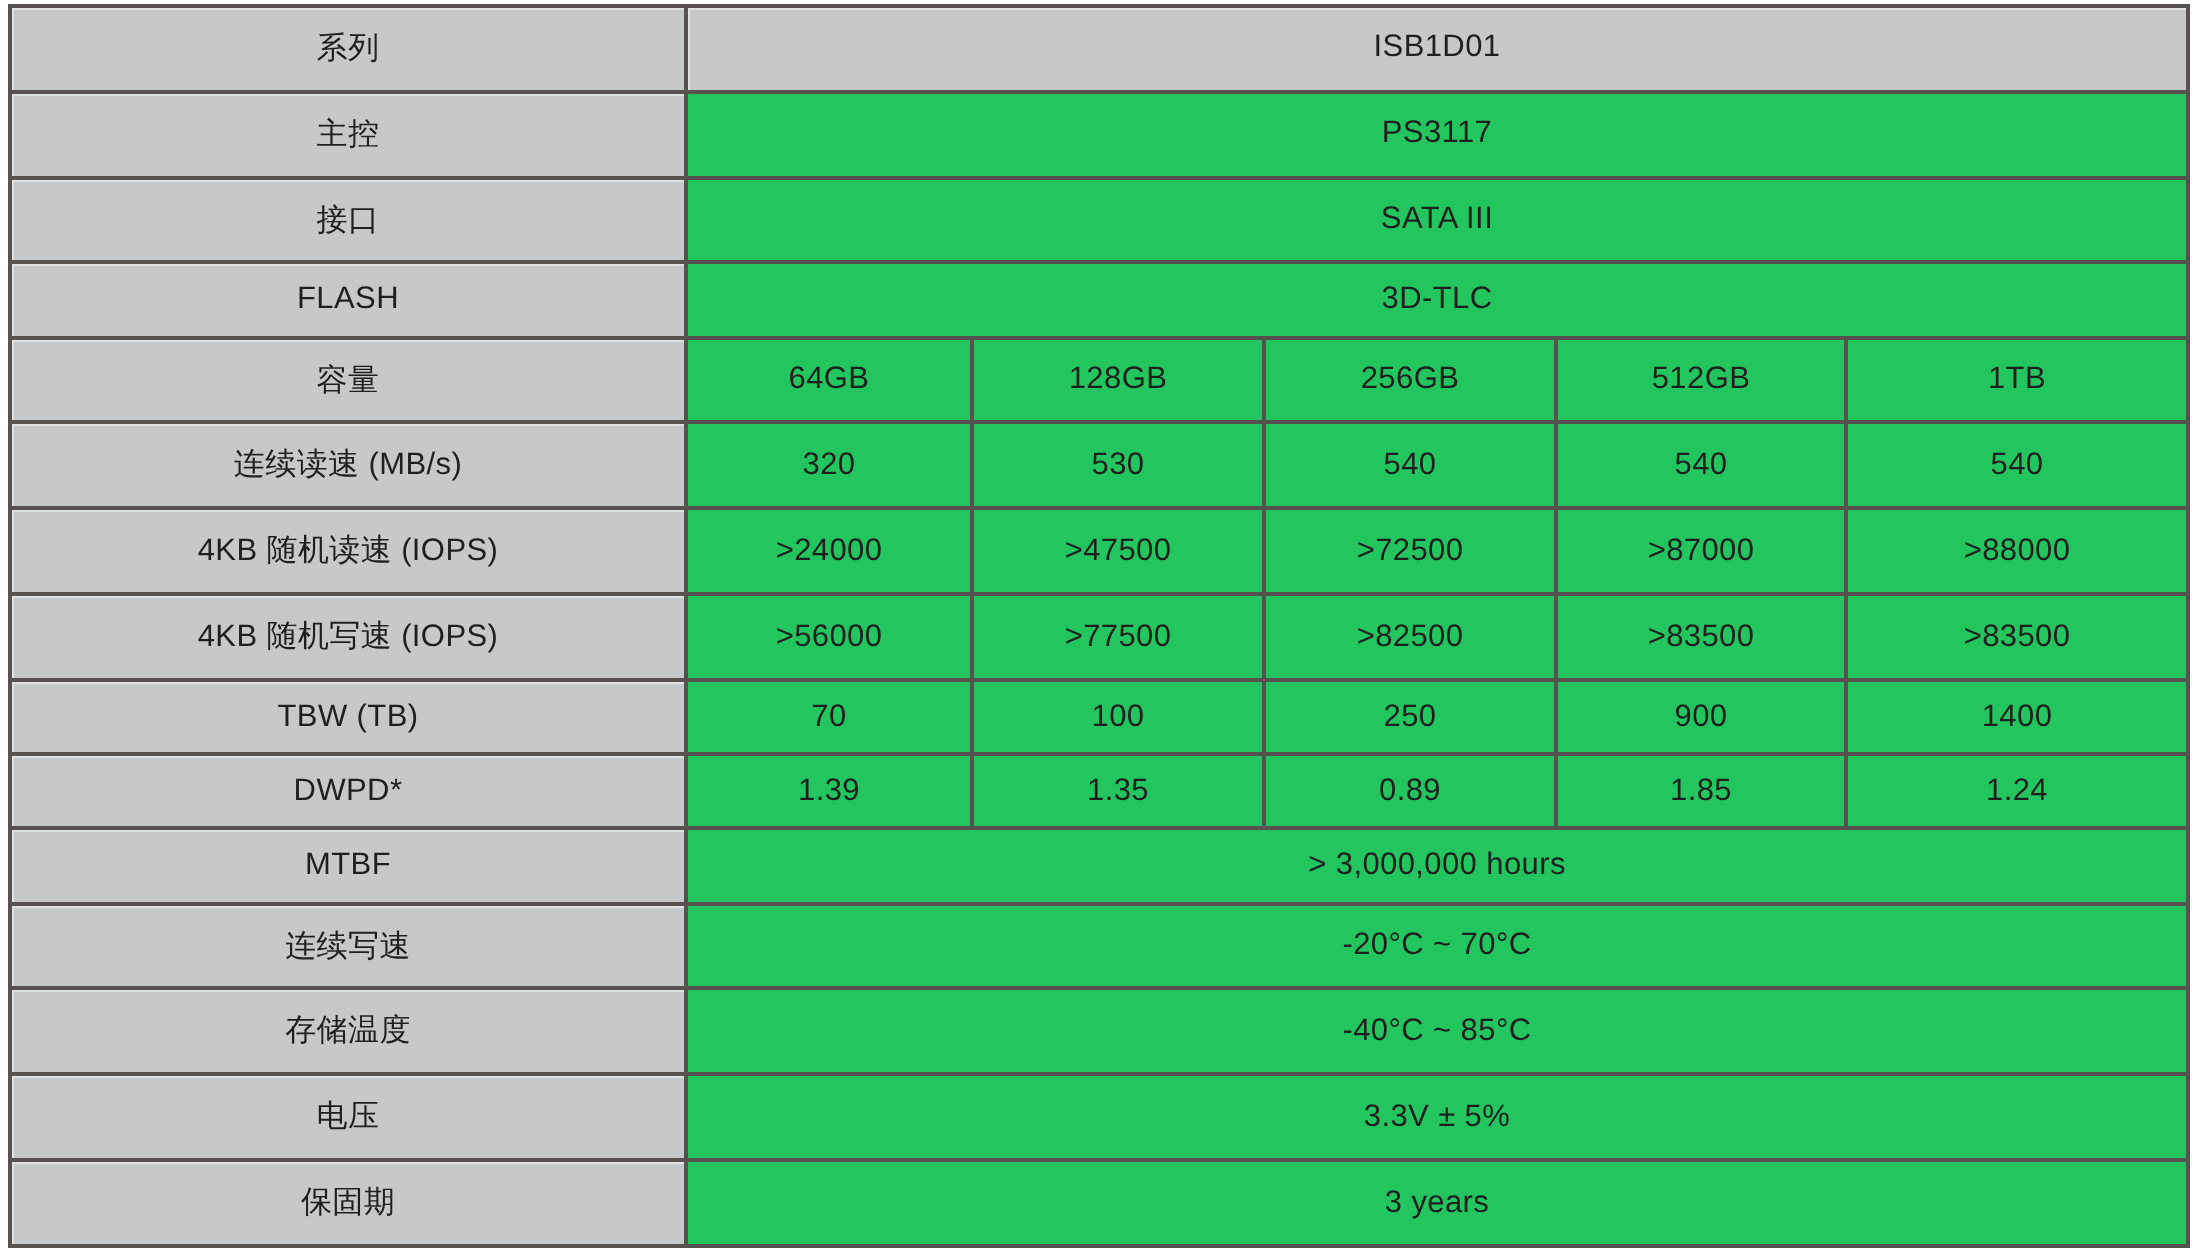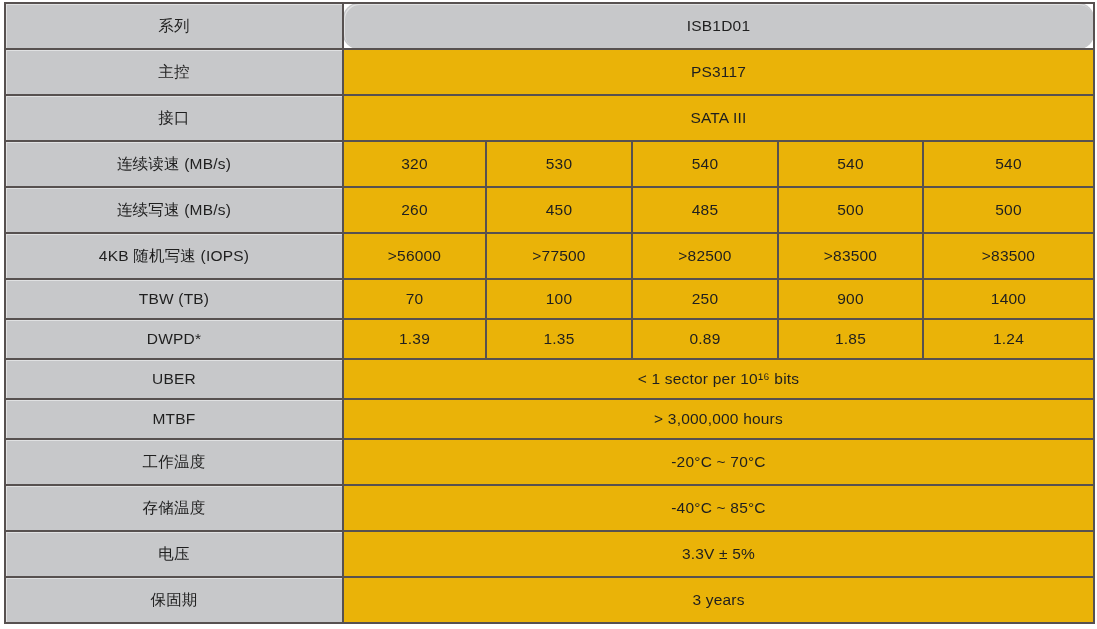--- a/index.html
+++ b/index.html
@@ -36,26 +36,25 @@
     padding: 0 4px;
     letter-spacing: 0.2px;
     overflow: hidden;
     white-space: nowrap;
   }
   table.spec td.label {
     background: #c7c8ca;
     box-shadow: inset 1px 1px 0 rgba(255,255,255,0.45);
   }
   table.spec td.value {
-    background: #eab308;
+    background: #22c55e;
   }
   table.spec td.value.highlight {
     background: #c7c8ca;
     box-shadow: inset 1px 1px 0 rgba(255,255,255,0.45);
-    border-radius: 15px;
   }
 </style>
 </head>
 <body>
 
 <div class="page">
   <table class="spec">
     <colgroup>
         <col style="width: 338px;">
         <col style="width: 143px;">
@@ -71,34 +70,46 @@
         </tr>
         <tr>
           <td class="label">主控</td>
           <td colspan="5" class="value">PS3117</td>
         </tr>
         <tr>
           <td class="label">接口</td>
           <td colspan="5" class="value">SATA III</td>
         </tr>
         <tr>
+          <td class="label">FLASH</td>
+          <td colspan="5" class="value">3D-TLC</td>
+        </tr>
+        <tr>
+          <td class="label">容量</td>
+          <td class="value">64GB</td>
+          <td class="value">128GB</td>
+          <td class="value">256GB</td>
+          <td class="value">512GB</td>
+          <td class="value">1TB</td>
+        </tr>
+        <tr>
           <td class="label">连续读速 (MB/s)</td>
           <td class="value">320</td>
           <td class="value">530</td>
           <td class="value">540</td>
           <td class="value">540</td>
           <td class="value">540</td>
         </tr>
         <tr>
-          <td class="label">连续写速  (MB/s)</td>
-          <td class="value">260</td>
-          <td class="value">450</td>
-          <td class="value">485</td>
-          <td class="value">500</td>
-          <td class="value">500</td>
+          <td class="label">4KB 随机读速 (IOPS)</td>
+          <td class="value">&gt;24000</td>
+          <td class="value">&gt;47500</td>
+          <td class="value">&gt;72500</td>
+          <td class="value">&gt;87000</td>
+          <td class="value">&gt;88000</td>
         </tr>
         <tr>
           <td class="label">4KB 随机写速 (IOPS)</td>
           <td class="value">&gt;56000</td>
           <td class="value">&gt;77500</td>
           <td class="value">&gt;82500</td>
           <td class="value">&gt;83500</td>
           <td class="value">&gt;83500</td>
         </tr>
         <tr>
@@ -111,29 +122,25 @@
         </tr>
         <tr>
           <td class="label">DWPD*</td>
           <td class="value">1.39</td>
           <td class="value">1.35</td>
           <td class="value">0.89</td>
           <td class="value">1.85</td>
           <td class="value">1.24</td>
         </tr>
         <tr>
-          <td class="label">UBER</td>
-          <td colspan="5" class="value">&lt; 1 sector per 10¹⁶ bits</td>
-        </tr>
-        <tr>
           <td class="label">MTBF</td>
           <td colspan="5" class="value">&gt; 3,000,000 hours</td>
         </tr>
         <tr>
-          <td class="label">工作温度</td>
+          <td class="label">连续写速</td>
           <td colspan="5" class="value">-20°C ~ 70°C</td>
         </tr>
         <tr>
           <td class="label">存储温度</td>
           <td colspan="5" class="value">-40°C ~ 85°C</td>
         </tr>
         <tr>
           <td class="label">电压</td>
           <td colspan="5" class="value">3.3V ± 5%</td>
         </tr>

